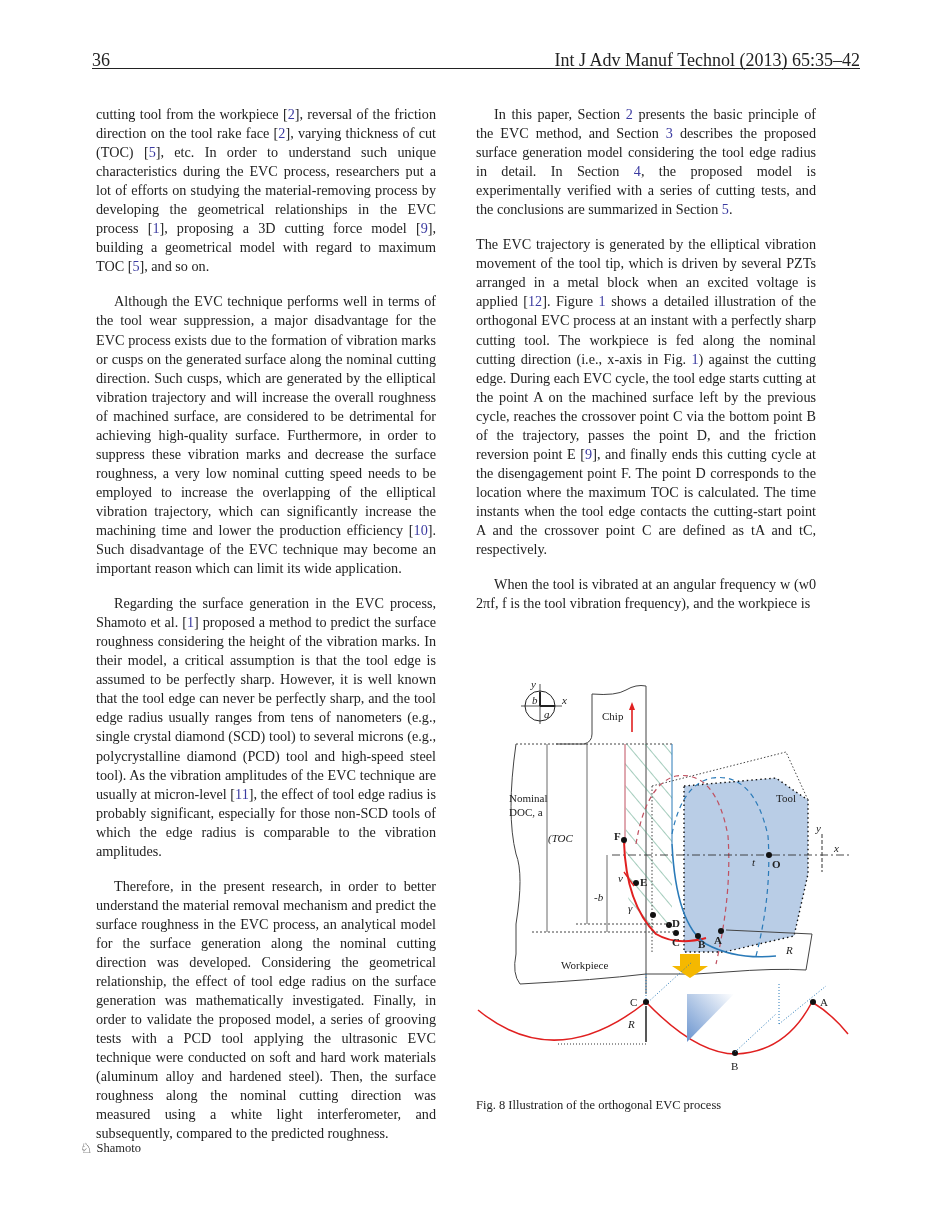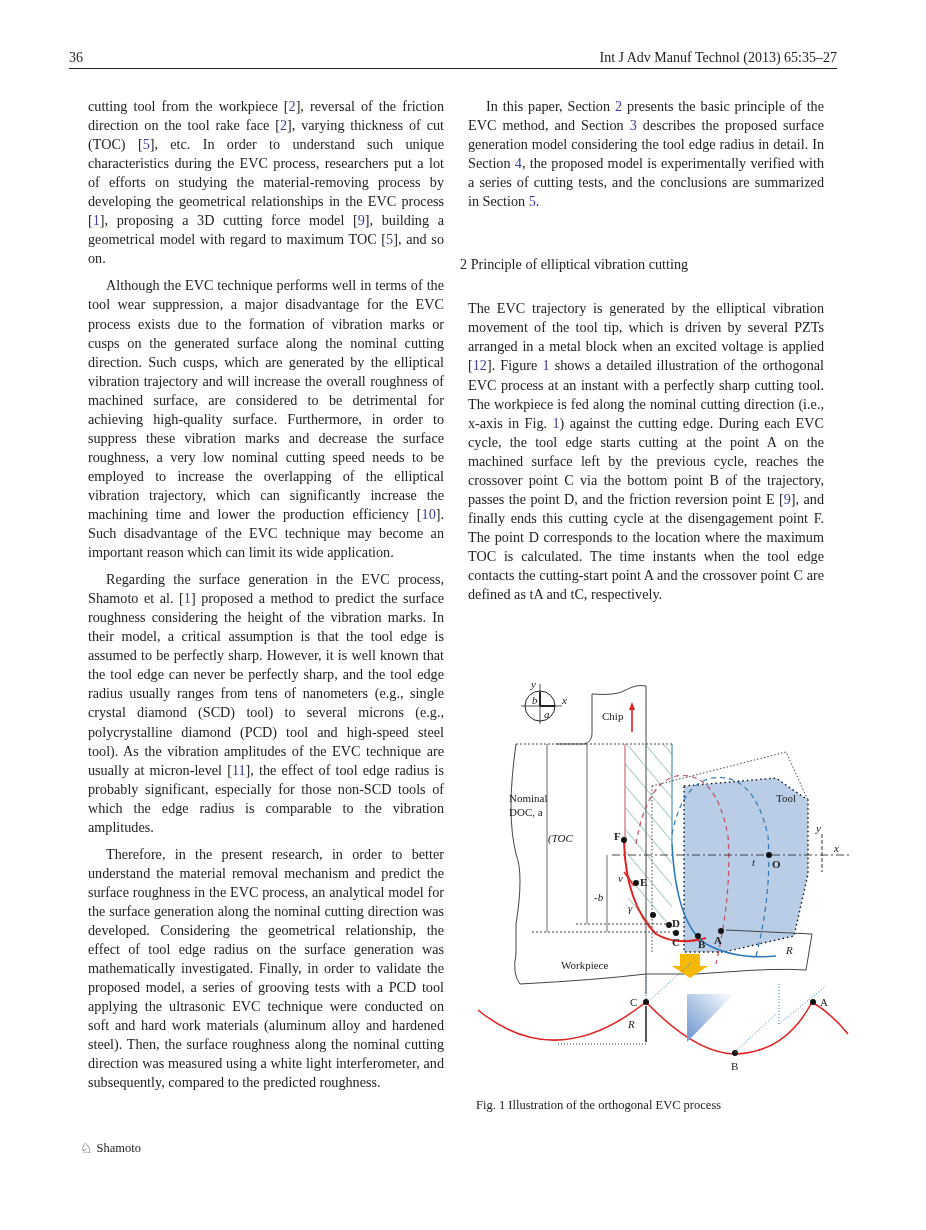--- a/index.html
+++ b/index.html
@@ -1,40 +1,40 @@
 <!DOCTYPE html>
 <html><head>
 <meta charset="utf-8">
 <style>
   html,body{margin:0;padding:0;background:#fff;}
   body{width:926px;height:1230px;position:relative;overflow:hidden;font-family:"Liberation Serif","DejaVu Serif",serif;color:#222;}
-  .header{position:absolute;left:69px;top:46px;width:768px;height:22px;font-size:14px;}
+  .header{position:absolute;left:92px;top:46px;width:768px;height:22px;font-size:18px;}
   .header .pg{position:absolute;left:0;top:4px;}
   .header .jr{position:absolute;right:0;top:4px;}
   .header .rule{position:absolute;left:0;right:0;top:22px;border-top:1.6px solid #222;}
   .col{position:absolute;font-size:14.2px;line-height:19.05px;text-align:justify;}
-  .col p{margin:8px;}
+  .col p{margin:16px;}
   .col p.ind{text-indent:18px;}
   .left{left:80px;top:89px;width:372px;}
   .right{left:460px;top:89px;width:372px;}
   .ref{color:#3a3aa0;}
   .sect{font-size:14.2px;margin:44px 0 25px 0 !important;text-align:left;}
   .fig{position:absolute;left:476px;top:674px;width:380px;height:420px;}
   .caption{position:absolute;left:476px;top:1098px;font-size:12.5px;}
   .footer{position:absolute;left:80px;top:1140px;font-size:12.5px;display:flex;align-items:center;gap:4px;}
   .lbl{font-family:"Liberation Serif",serif;font-size:11px;fill:#222;}
   .lblb{font-family:"Liberation Serif",serif;font-size:11px;font-weight:bold;fill:#222;}
   .lbli{font-family:"Liberation Serif",serif;font-size:11px;font-style:italic;fill:#222;}
 </style>
 </head>
 <body>
 
 <div class="header">
   <span class="pg">36</span>
-  <span class="jr">Int J Adv Manuf Technol (2013) 65:35–27</span>
+  <span class="jr">Int J Adv Manuf Technol (2013) 65:35–42</span>
   <div class="rule"></div>
 </div>
 
 <div class="col left">
   <p>
     <span>cutting tool from the workpiece [</span><a class="ref">2</a><span>], reversal of the friction direction on the tool rake face [</span><a class="ref">2</a><span>], varying thickness of cut (TOC) [</span><a class="ref">5</a><span>], etc. In order to understand such unique characteristics during the EVC process, researchers put a lot of efforts on studying the material-removing process by developing the geometrical relationships in the EVC process [</span><a class="ref">1</a><span>], proposing a 3D cutting force model [</span><a class="ref">9</a><span>], building a geometrical model with regard to maximum TOC [</span><a class="ref">5</a><span>], and so on.</span>
   </p>
   <p class="ind">
     <span>Although the EVC technique performs well in terms of the tool wear suppression, a major disadvantage for the EVC process exists due to the formation of vibration marks or cusps on the generated surface along the nominal cutting direction. Such cusps, which are generated by the elliptical vibration trajectory and will increase the overall roughness of machined surface, are considered to be detrimental for achieving high-quality surface. Furthermore, in order to suppress these vibration marks and decrease the surface roughness, a very low nominal cutting speed needs to be employed to increase the overlapping of the elliptical vibration trajectory, which can significantly increase the machining time and lower the production efficiency [</span><a class="ref">10</a><span>]. Such disadvantage of the EVC technique may become an important reason which can limit its wide application.</span>
   </p>
@@ -43,24 +43,24 @@
   </p>
   <p class="ind">
     <span>Therefore, in the present research, in order to better understand the material removal mechanism and predict the surface roughness in the EVC process, an analytical model for the surface generation along the nominal cutting direction was developed. Considering the geometrical relationship, the effect of tool edge radius on the surface generation was mathematically investigated. Finally, in order to validate the proposed model, a series of grooving tests with a PCD tool applying the ultrasonic EVC technique were conducted on soft and hard work materials (aluminum alloy and hardened steel). Then, the surface roughness along the nominal cutting direction was measured using a white light interferometer, and subsequently, compared to the predicted roughness.</span>
   </p>
 </div>
 
 <div class="col right">
   <p class="ind">
     <span>In this paper, Section </span><a class="ref">2</a><span> presents the basic principle of the EVC method, and Section </span><a class="ref">3</a><span> describes the proposed surface generation model considering the tool edge radius in detail. In Section </span><a class="ref">4</a><span>, the proposed model is experimentally verified with a series of cutting tests, and the conclusions are summarized in Section </span><a class="ref">5</a><span>.</span>
   </p>
-  <p class="sect">2 Principle of elliptical vibration cutting</p>
   <p>
     <span>The EVC trajectory is generated by the elliptical vibration movement of the tool tip, which is driven by several PZTs arranged in a metal block when an excited voltage is applied [</span><a class="ref">12</a><span>]. Figure </span><a class="ref">1</a><span> shows a detailed illustration of the orthogonal EVC process at an instant with a perfectly sharp cutting tool. The workpiece is fed along the nominal cutting direction (i.e., x-axis in Fig. </span><a class="ref">1</a><span>) against the cutting edge. During each EVC cycle, the tool edge starts cutting at the point A on the machined surface left by the previous cycle, reaches the crossover point C via the bottom point B of the trajectory, passes the point D, and the friction reversion point E [</span><a class="ref">9</a><span>], and finally ends this cutting cycle at the disengagement point F. The point D corresponds to the location where the maximum TOC is calculated. The time instants when the tool edge contacts the cutting-start point A and the crossover point C are defined as tA and tC, respectively.</span>
   </p>
+  <p class="ind">When the tool is vibrated at an angular frequency w (w0 2πf, f is the tool vibration frequency), and the workpiece is</p>
 </div>
 
 <div class="fig">
   <svg width="380" height="420" viewBox="0 0 380 420" xmlns="http://www.w3.org/2000/svg">
     <defs>
       <pattern id="hatch" patternUnits="userSpaceOnUse" width="14" height="14" patternTransform="rotate(-40)">
         <line x1="0" y1="0" x2="0" y2="14" stroke="#4a9a7a" stroke-width="1"></line>
       </pattern>
       <linearGradient id="grad" x1="0" y1="1" x2="1" y2="0">
         <stop offset="0" stop-color="#6a94cf"></stop>
@@ -154,18 +154,18 @@
     <circle cx="259" cy="379" r="3" fill="#111"></circle>
     <text x="255" y="396" class="lbl">B</text>
     <line x1="259" y1="378" x2="300" y2="340" stroke="#2a7ab8" stroke-dasharray="1,2"></line>
     <line x1="303" y1="310" x2="303" y2="350" stroke="#2a7ab8" stroke-dasharray="1,2"></line>
     <line x1="303" y1="350" x2="350" y2="312" stroke="#2a7ab8" stroke-dasharray="1,2"></line>
     <circle cx="337" cy="328" r="3" fill="#111"></circle>
     <text x="344" y="332" class="lbl">A</text>
   </svg>
 </div>
 
-<div class="caption">Fig. 1 Illustration of the orthogonal EVC process</div>
+<div class="caption">Fig. 8 Illustration of the orthogonal EVC process</div>
 
 <div class="footer">
   <span style="font-size:14px;">♘</span>
   <span>Shamoto</span>
 </div>
 
 </body></html>

